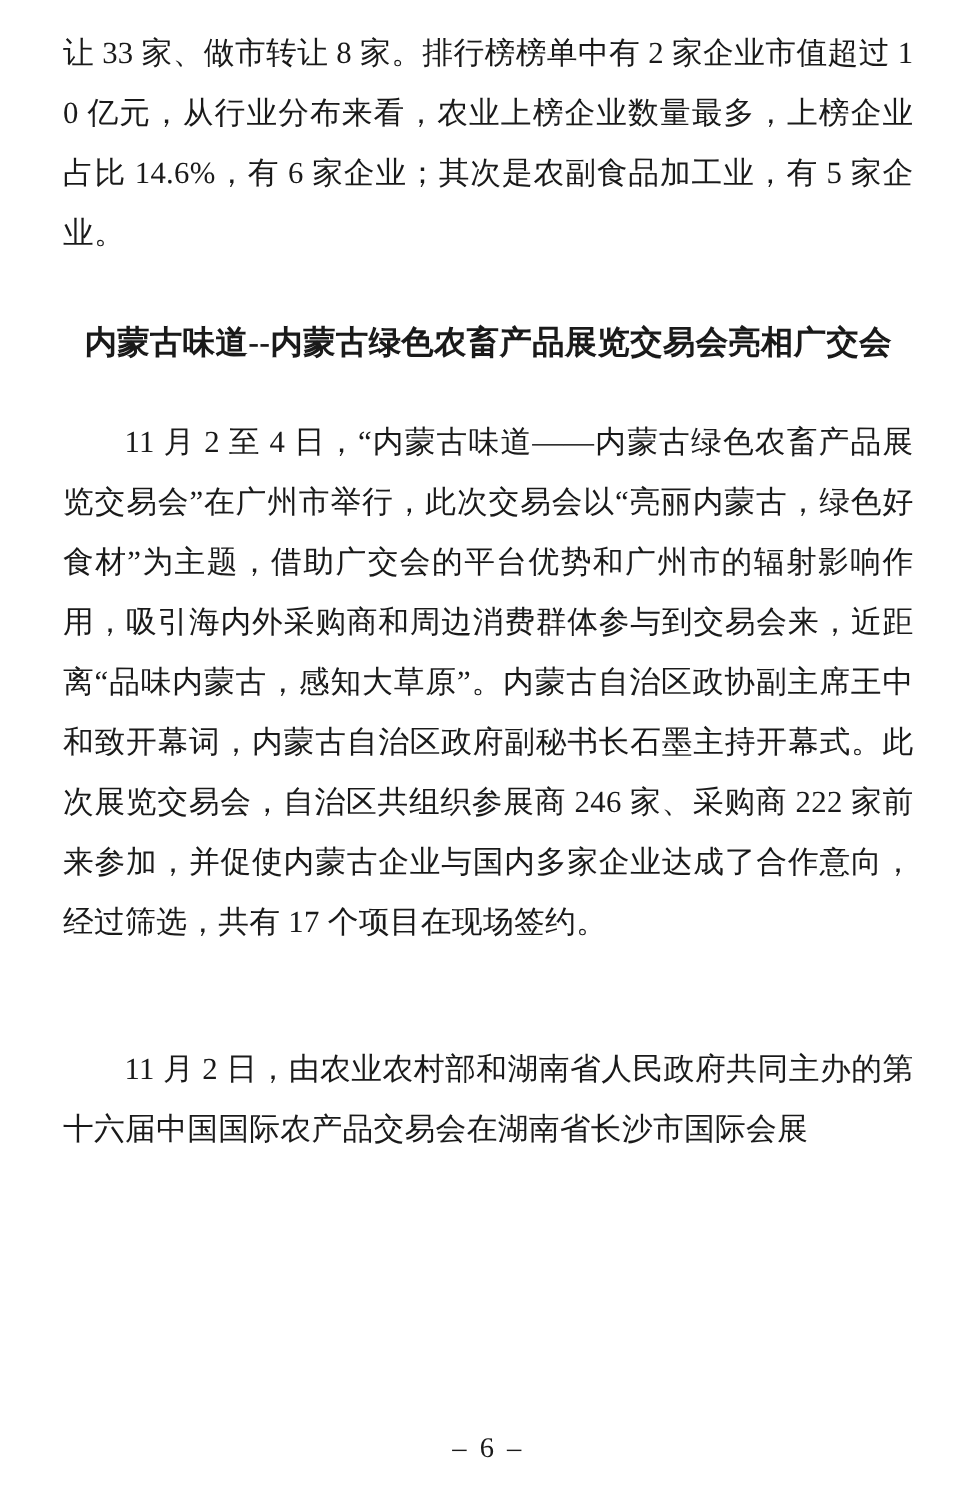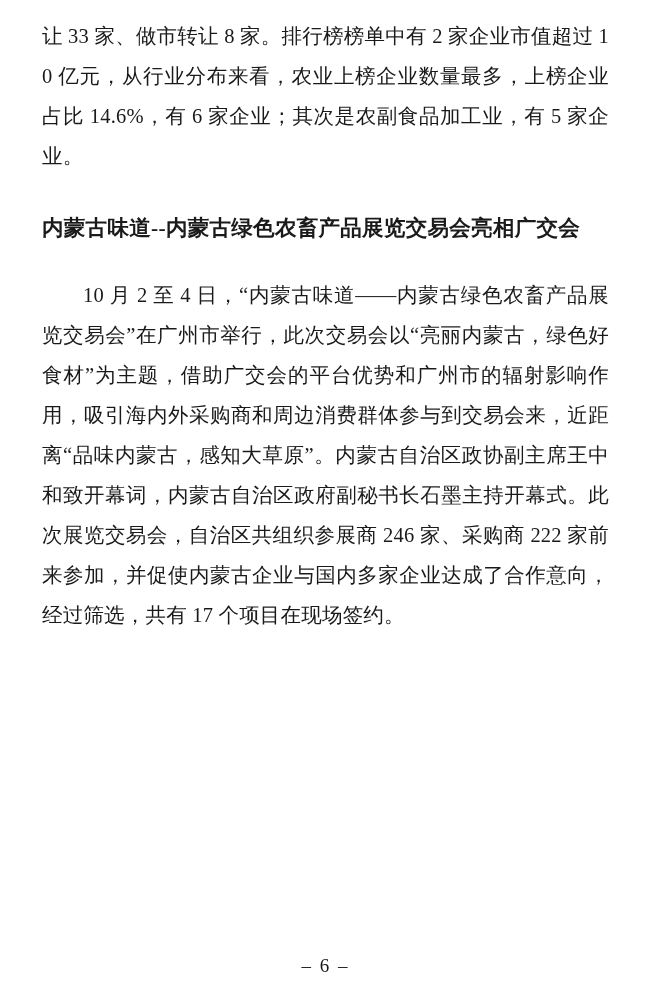--- a/index.html
+++ b/index.html
@@ -33,20 +33,21 @@
     letter-spacing: 0.2px;
     word-break: break-all;
   }
   .para.indent {
     text-indent: 2em;
   }
   .heading {
     font-size: 21.5px;
     line-height: 41px;
     font-weight: bold;
+    text-align: center;
     margin: 0;
     letter-spacing: 0.3px;
   }
   .gap-md { height: 26px; }
   .gap-lg { height: 32px; }
   .footer {
     position: absolute;
     left: 0;
     bottom: 14px;
     width: 651px;
@@ -62,23 +63,24 @@
 <div class="page">
 
   <p class="para">让 33 家、做市转让 8 家。排行榜榜单中有 2 家企业市值超过 10 亿元，从行业分布来看，农业上榜企业数量最多，上榜企业占比 14.6%，有 6 家企业；其次是农副食品加工业，有 5 家企业。</p>
 
   <div class="gap-lg"></div>
 
   <h2 class="heading">内蒙古味道--内蒙古绿色农畜产品展览交易会亮相广交会</h2>
 
   <div class="gap-md"></div>
 
-  <p class="para indent">10 月 2 至 4 日，“内蒙古味道——内蒙古绿色农畜产品展览交易会”在广州市举行，此次交易会以“亮丽内蒙古，绿色好食材”为主题，借助广交会的平台优势和广州市的辐射影响作用，吸引海内外采购商和周边消费群体参与到交易会来，近距离“品味内蒙古，感知大草原”。内蒙古自治区政协副主席王中和致开幕词，内蒙古自治区政府副秘书长石墨主持开幕式。此次展览交易会，自治区共组织参展商 246 家、采购商 222 家前来参加，并促使内蒙古企业与国内多家企业达成了合作意向，经过筛选，共有 17 个项目在现场签约。</p>
+  <p class="para indent">11 月 2 至 4 日，“内蒙古味道——内蒙古绿色农畜产品展览交易会”在广州市举行，此次交易会以“亮丽内蒙古，绿色好食材”为主题，借助广交会的平台优势和广州市的辐射影响作用，吸引海内外采购商和周边消费群体参与到交易会来，近距离“品味内蒙古，感知大草原”。内蒙古自治区政协副主席王中和致开幕词，内蒙古自治区政府副秘书长石墨主持开幕式。此次展览交易会，自治区共组织参展商 246 家、采购商 222 家前来参加，并促使内蒙古企业与国内多家企业达成了合作意向，经过筛选，共有 17 个项目在现场签约。</p>
 
   <div class="gap-lg"></div>
 
 
   <div class="gap-md"></div>
 
+  <p class="para indent">11 月 2 日，由农业农村部和湖南省人民政府共同主办的第十六届中国国际农产品交易会在湖南省长沙市国际会展</p>
 
 </div>
 
 <div class="footer">– 6 –</div>
 
 </body></html>

